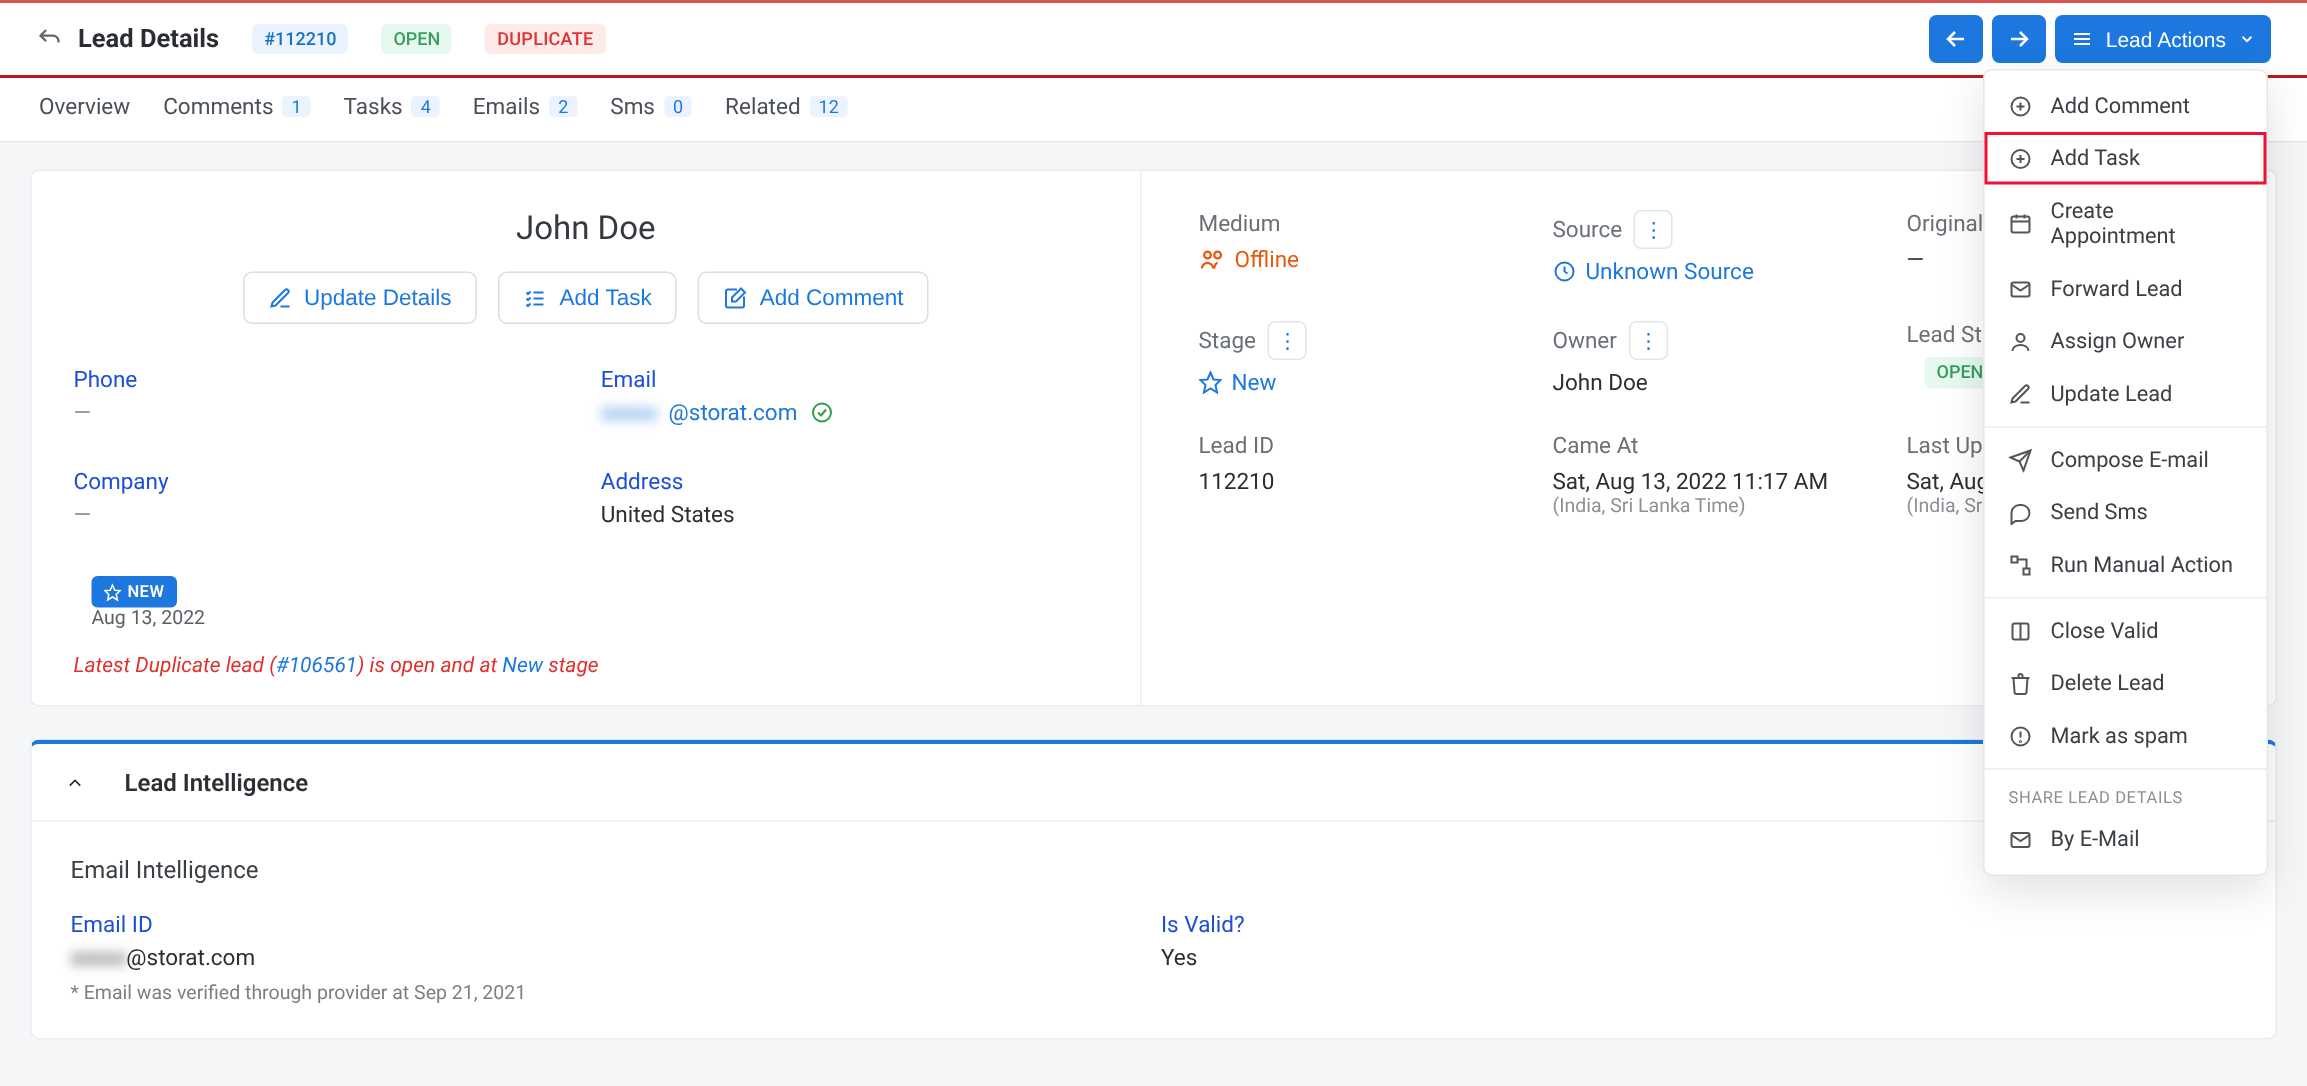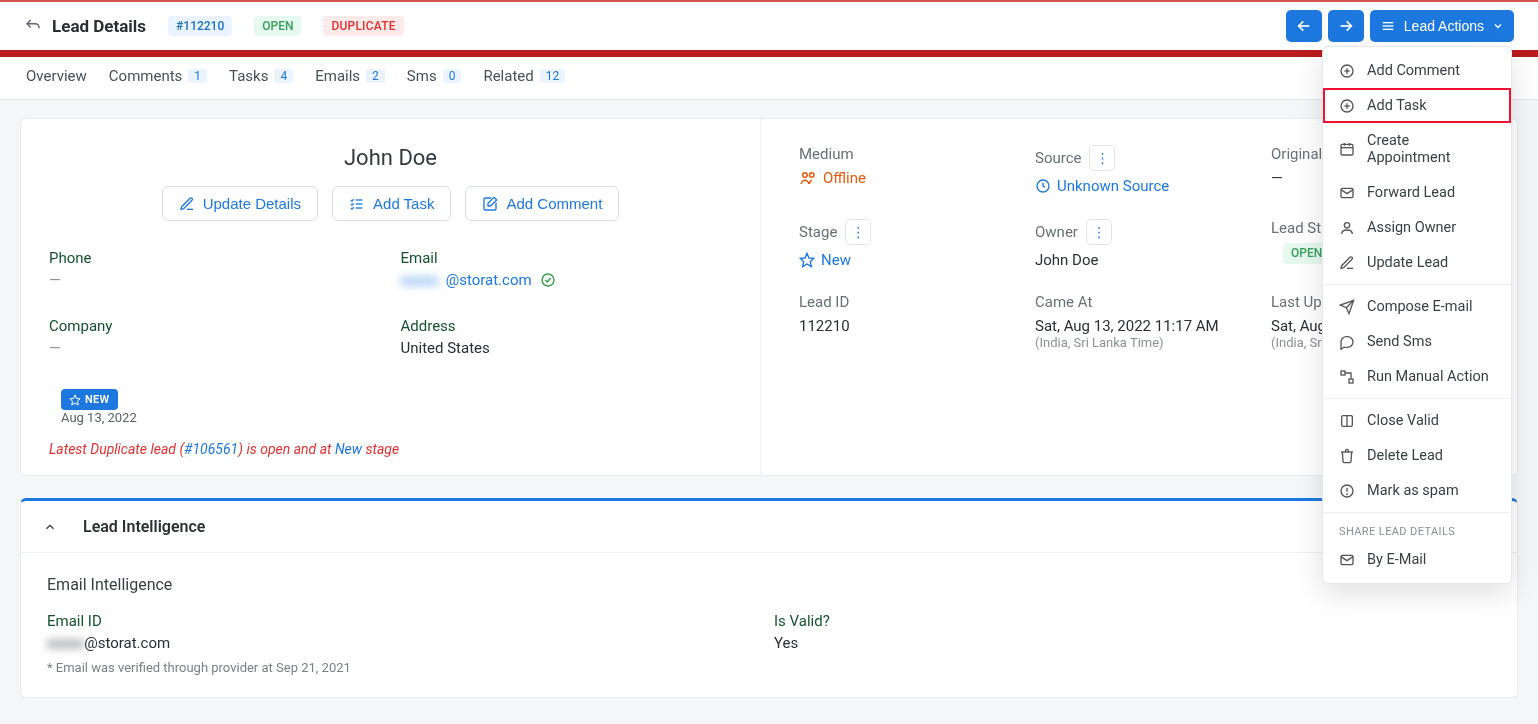--- a/index.html
+++ b/index.html
@@ -20,21 +20,21 @@
     overflow-y: auto;
     background: #f5f6f7;
   }
 
   
   .topbar {
     display: flex;
     align-items: center;
     padding: 8px 24px 8px 24px;
     background: #fff;
-    border-bottom: 7px solid #b91c1c;
+    border-bottom: 2px solid #b91c1c;
   }
   .topbar-left { display: flex; align-items: center; gap: 10px; }
   .back-icon { color: #606770; cursor: pointer; }
   .page-title { font-weight: 700; font-size: 17px; color: #2a2e33; }
   .chip {
     display: inline-flex; align-items: center;
     padding: 2px 8px; border-radius: 4px;
     font-size: 12px; font-weight: 500;
     line-height: 1.4;
     margin-left: 12px;
@@ -69,21 +69,21 @@
 
   .lead-name { font-size: 22px; font-weight: 400; color: #343a40; text-align: center; }
   .action-row { display: flex; justify-content: center; gap: 14px; margin-top: 16px; margin-bottom: 28px;}
   .btn-outline {
     border: 1px solid #d8dee4; background: #fff; color: #1c78df;
     padding: 8px 16px; border-radius: 6px; font-size: 15px;
     display: inline-flex; align-items: center; gap: 8px; cursor: pointer;
   }
 
   .info-grid { display: grid; grid-template-columns: 1fr 1fr; gap: 28px 20px; }
-  .info-label { color: #14532d; font-size: 15px; margin-bottom: 4px;}
+  .info-label { color: #1d4ed8; font-size: 15px; margin-bottom: 4px;}
   .info-value { font-size: 15px; color: #2b2f33; }
   .dash { color: #8a8e93; }
   .email-val { color: #1c78df; display: inline-flex; align-items: center; gap: 8px;}
   .email-blur { filter: blur(4px); display:inline-block;}
   .verify-ico { color: #2f9e44; }
 
   .badge-new {
     background: #1c78df; color: #fff; font-size: 11px;
     padding: 4px 8px; border-radius: 4px; display: inline-flex; align-items: center; gap: 4px;
     font-weight: 600; letter-spacing: .3px;

